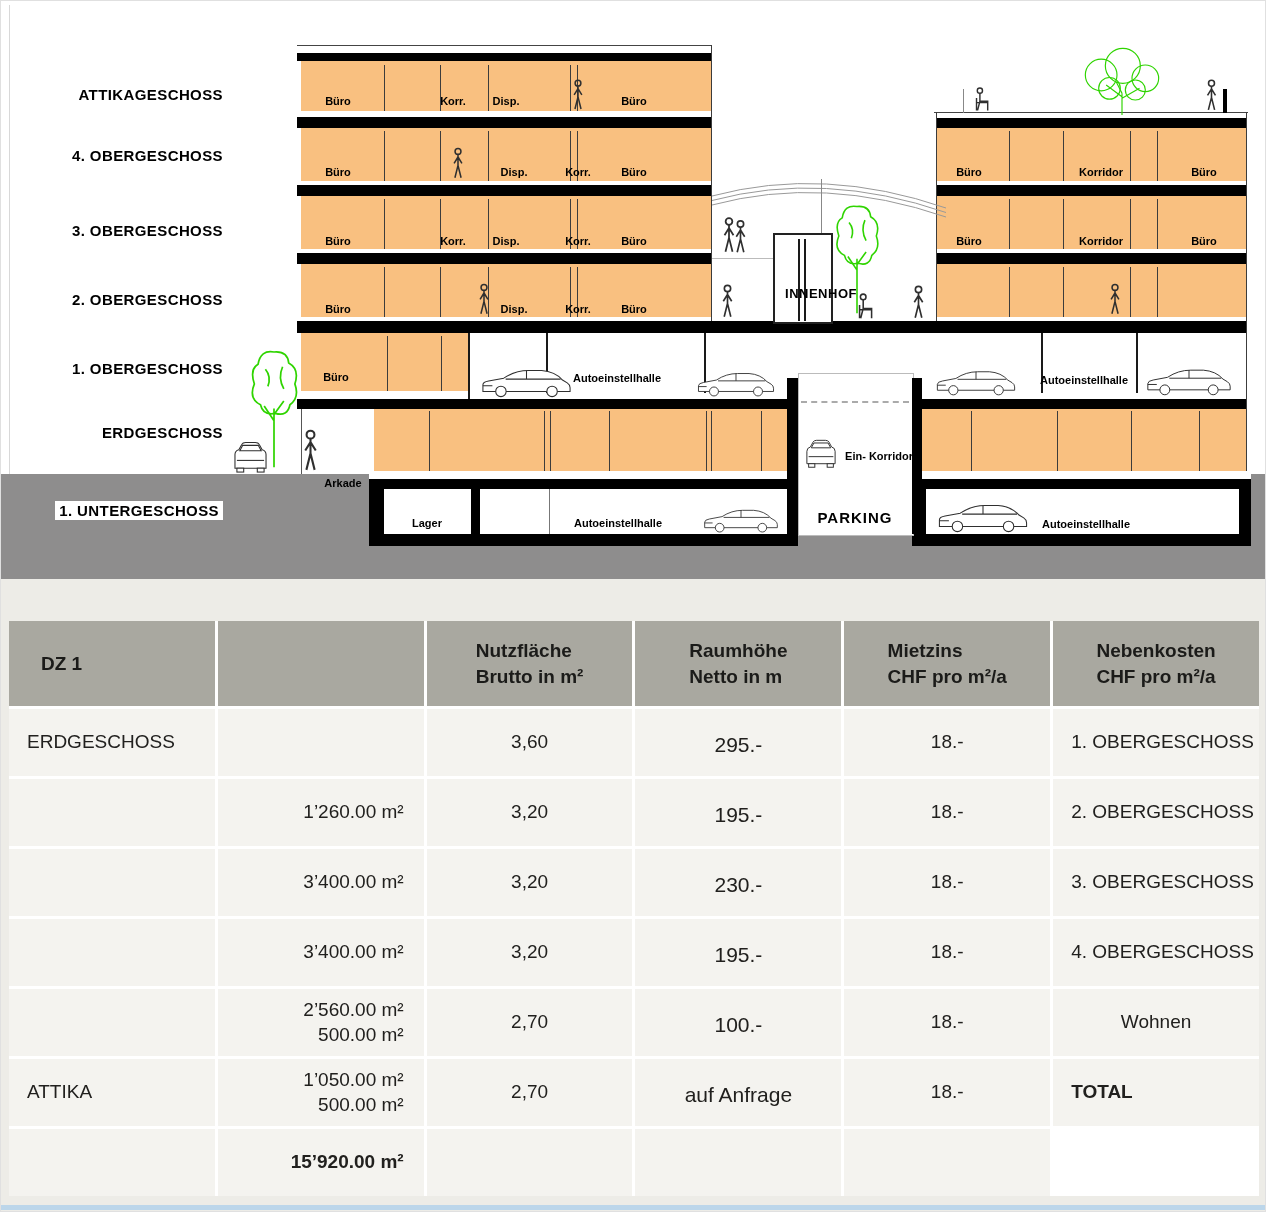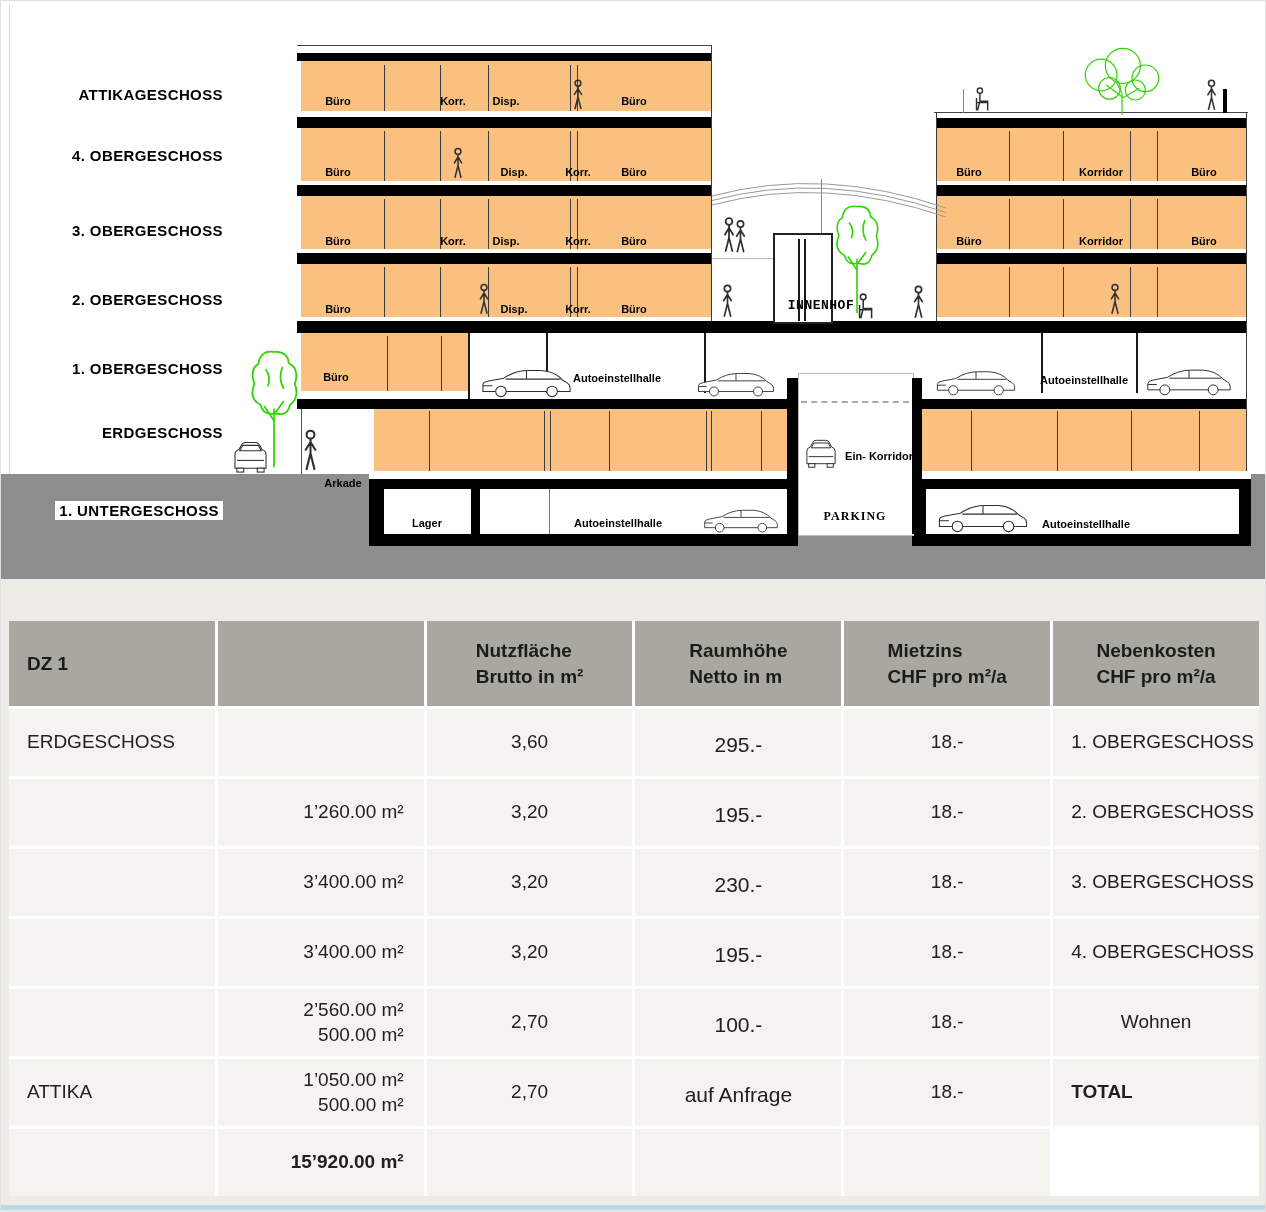--- a/index.html
+++ b/index.html
@@ -8,39 +8,39 @@
   .a{position:absolute;}
   .fl{position:absolute;background:var(--floor_fill);}
   .sb{position:absolute;background:var(--slab);}
   .wt{position:absolute;background:#fff;}
   .m{position:absolute;width:1px;background:#3c3c3c;}
   .m2{position:absolute;width:2px;background:#1a1a1a;}
   .tl{position:absolute;background:#999;}
   .rl{position:absolute;transform:translateX(-50%);font-weight:bold;font-size:11px;line-height:1;
       white-space:nowrap;color:#000;}
   .rl.big{font-size:13px;letter-spacing:.5px;}
-  .rl.parking{font-size:12px;letter-spacing:1px;font-family:Liberation Serif, serif;}
+  .rl.parking{font-size:15px;letter-spacing:1px;}
   .fl-label{position:absolute;left:0;width:222px;text-align:right;font-weight:bold;font-size:15px;
             line-height:1.2;letter-spacing:.4px;color:#000;}
   .fl-label .hl{background:#fff;padding:1px 4px;}
   svg.g{position:absolute;overflow:visible;color:#2f2f2f;}
   svg.g *{vector-effect:non-scaling-stroke;}
   svg.arch{position:absolute;overflow:visible;}
   .ground{position:absolute;left:0;top:473px;width:1266px;height:105px;background:var(--ground);}
   .lowerbg{position:absolute;left:0;top:578px;width:1266px;height:634px;background:var(--page_lower_bg);}
   .bottombar{position:absolute;left:0;top:1204px;width:1266px;height:5px;background:var(--bottom_bar);}
   .rampbox{position:absolute;background:#fff;border:1px solid #bbb;}
   .dash{position:absolute;border-top:2px dashed #aaa;}
   .doorbox{position:absolute;background:#fff;border:2px solid #222;}
   
   .tbl{position:absolute;left:8px;top:620px;width:1250px;display:grid;
        grid-template-columns:repeat(6,1fr);gap:3px;background:#fff;}
   .th{background:var(--table_header_bg);height:85px;display:flex;align-items:center;justify-content:center;
       font-weight:bold;font-size:19px;color:#1b1b19;text-align:left;white-space:pre-line;line-height:1.35;}
-  .th.first{justify-content:flex-start;padding-left:18px;box-sizing:border-box;text-align:left;}
+  .th.first{justify-content:flex-start;padding-left:32px;box-sizing:border-box;text-align:left;}
   .td{background:var(--table_row_bg);height:67px;display:flex;align-items:center;font-size:19px;
       color:#21201e;white-space:pre-line;line-height:1.3;}
   .td.l{justify-content:flex-start;padding-left:18px;box-sizing:border-box;}
   .td.c{justify-content:center;text-align:center;}
   .td.r{justify-content:flex-end;padding-right:20px;box-sizing:border-box;text-align:right;}
   .td.rent{font-size:21px;padding-top:5px;box-sizing:border-box;}
   .td.b{font-weight:bold;}
 </style>
 </head>
 <body>
@@ -309,21 +309,21 @@
       </svg>
     <svg class="g" style="left:855px;top:292px;width:20px;height:28px;">
         <use href="#sym-person-seated"></use>
       </svg>
     <svg class="g" style="left:910px;top:284px;width:15px;height:36px;">
         <use href="#sym-person"></use>
       </svg>
     <svg class="g" style="left:831px;top:190px;width:50px;height:131px;color:var(--tree_green);">
         <use href="#sym-tree"></use>
       </svg>
-    <span class="rl big" style="left:820px;top:298px;font-family:Liberation Mono, monospace;">INNENHOF</span>
+    <span class="rl big" style="left:820px;top:286px;">INNENHOF</span>
 
     <div class="tl" style="left:962px;top:88px;width:1px;height:24px;background:#888;"></div>
     <svg class="g" style="left:972px;top:86px;width:19px;height:26px;">
         <use href="#sym-person-seated"></use>
       </svg>
     <svg class="g" style="left:1060px;top:44px;width:122px;height:70px;color:var(--tree_green);">
         <use href="#sym-big-tree"></use>
       </svg>
     <svg class="g" style="left:1203px;top:78px;width:15px;height:34px;">
         <use href="#sym-person"></use>

